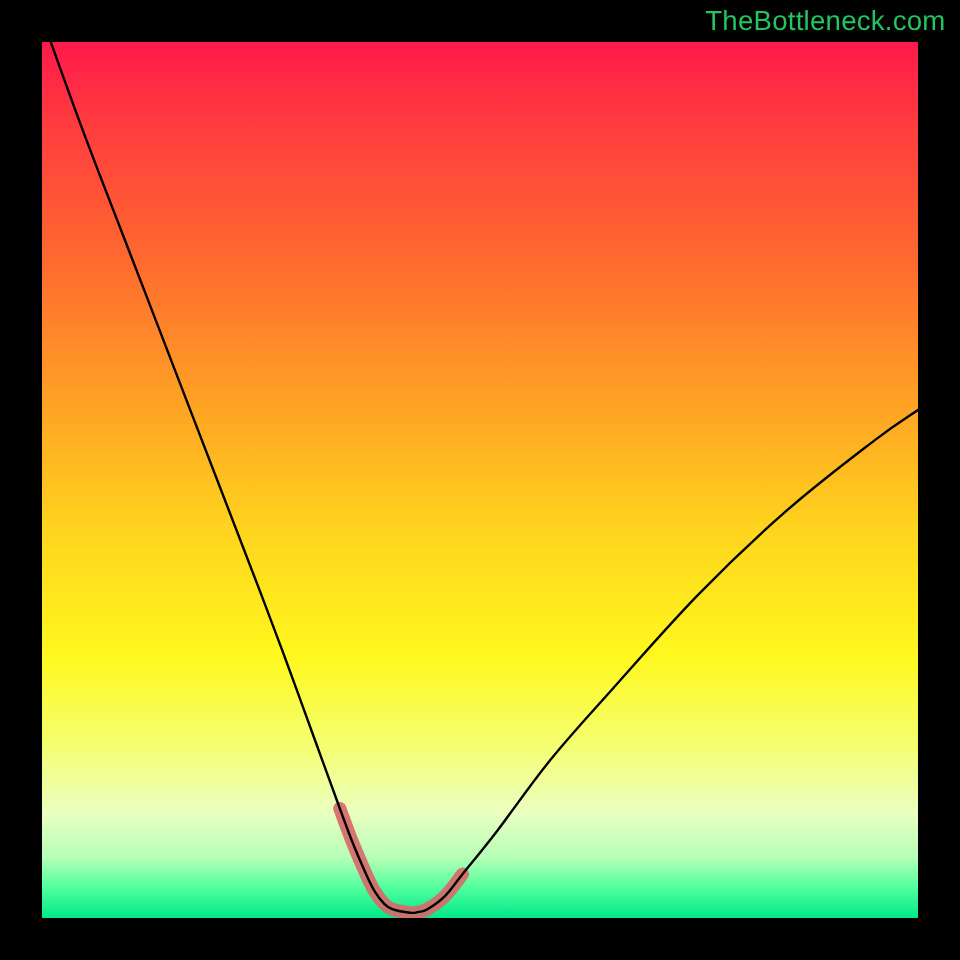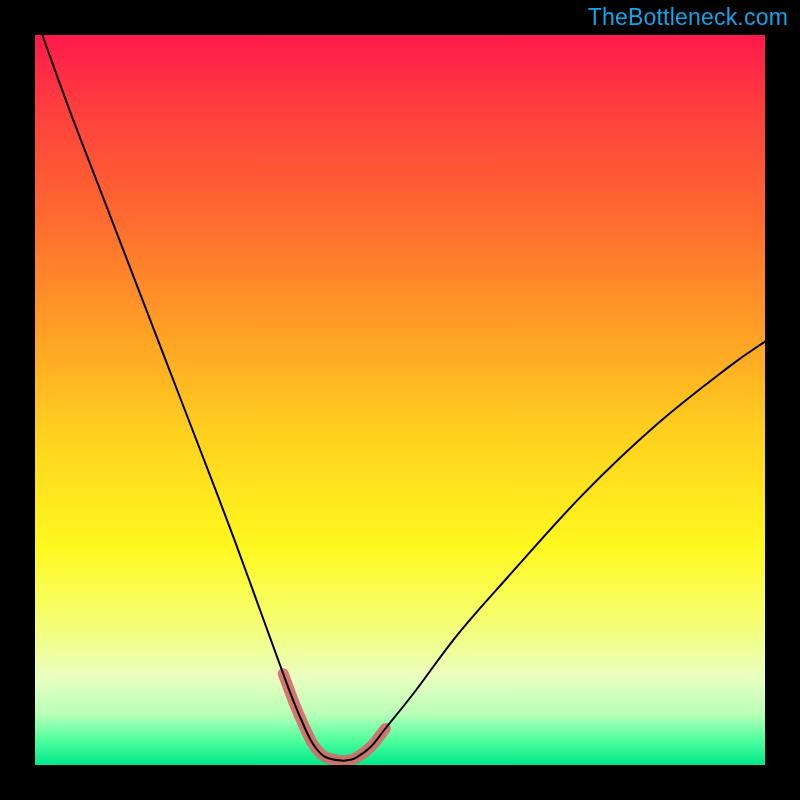--- a/index.html
+++ b/index.html
@@ -16,21 +16,21 @@
     left: 0;
     top: 0;
     width: 800px;
     height: 800px;
     background: #000;
   }
   .watermark {
     position: absolute;
     top: 4px;
     right: 12px;
-    color: #0ea5e9;
+    color: #22c55e;
     font-size: 23px;
     font-weight: 500;
     letter-spacing: 0.2px;
     z-index: 10;
   }
   .plot {
     position: absolute;
     left: 35px;
     top: 35px;
     width: 730px;

